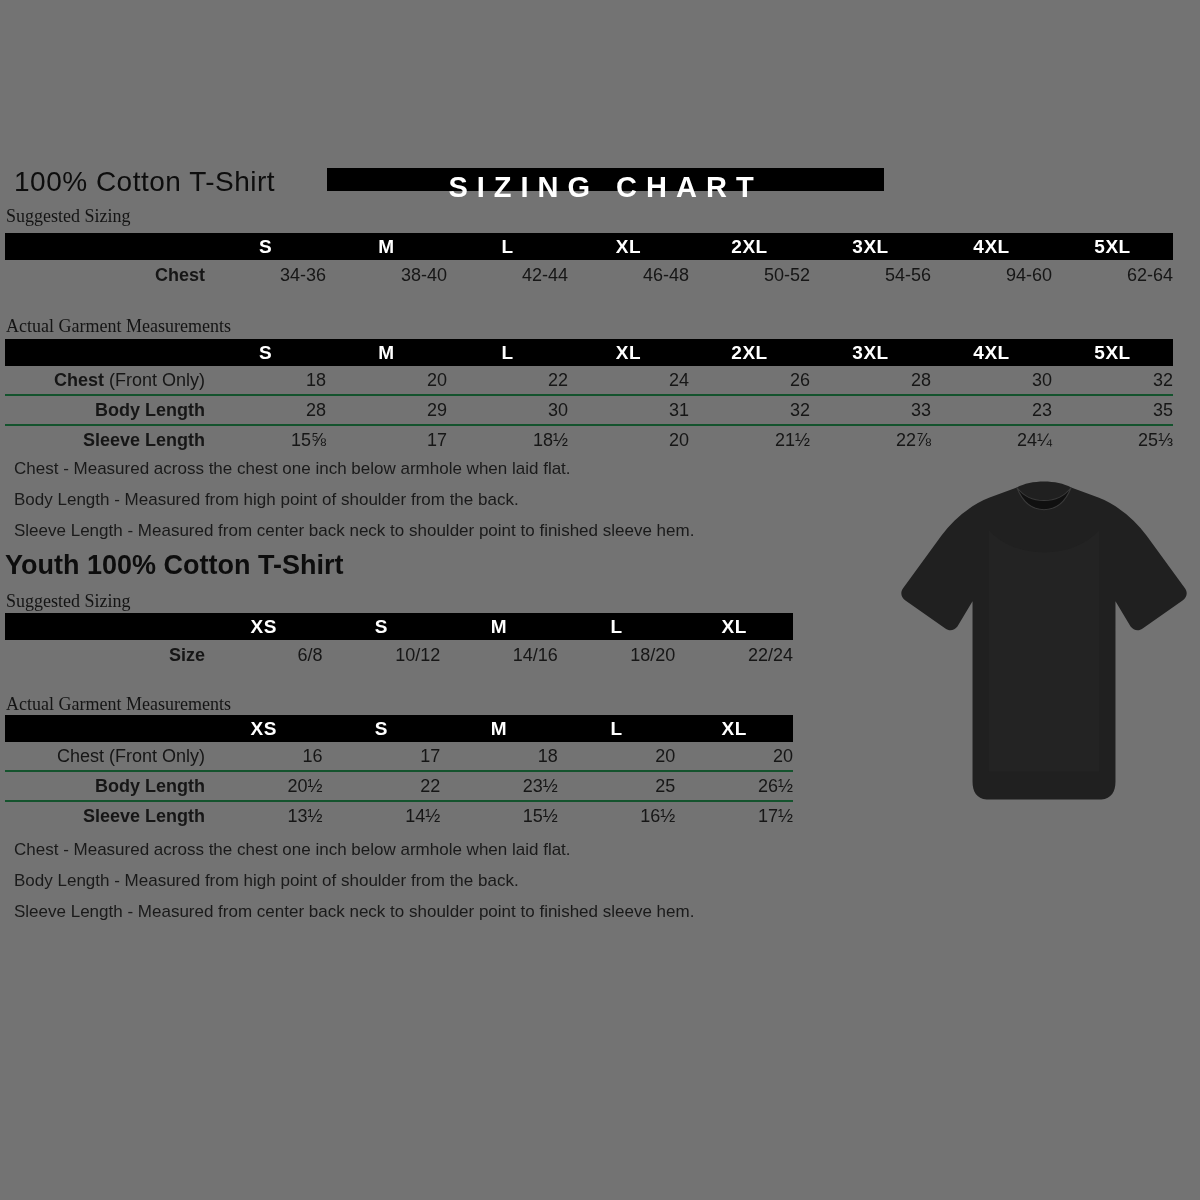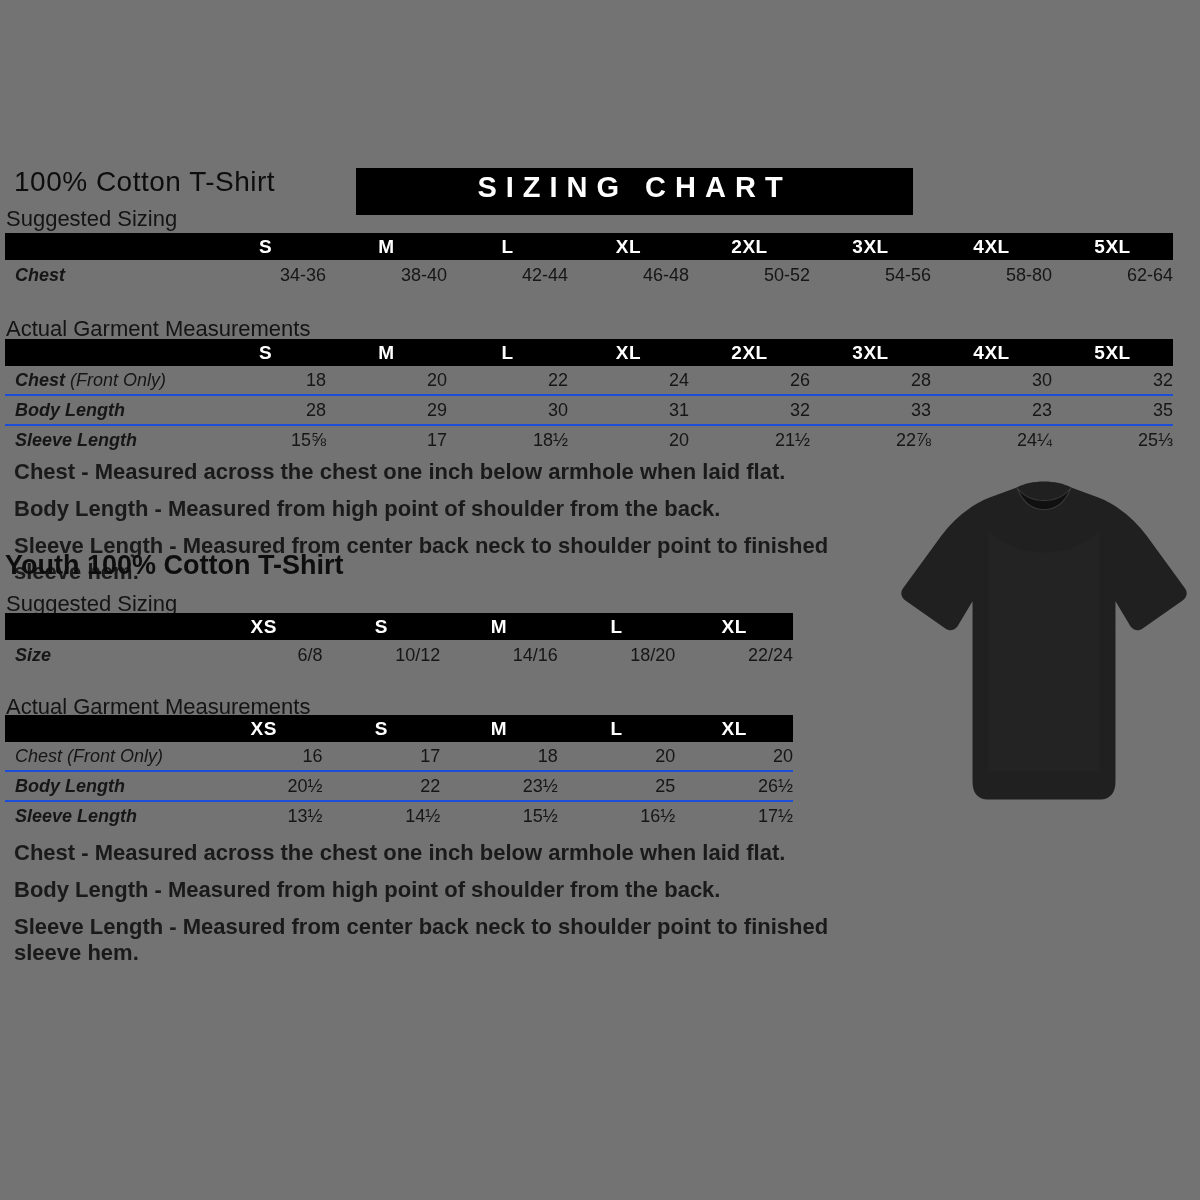--- a/index.html
+++ b/index.html
@@ -10,47 +10,47 @@
   .abs{position:absolute;}
 
   .main-title{font-size:28px;font-weight:400;color:#0d0d0d;letter-spacing:0.5px;}
   .youth-title{font-size:27px;font-weight:700;color:#0d0d0d;}
 
   .banner{
     background:#000;color:#fff;text-align:center;
     font-size:29px;font-weight:700;letter-spacing:9px;line-height:39px;
   }
 
-  .section-label{font-size:22px;color:#141414;}
+  .section-label{font-size:18px;color:#141414;font-family:Liberation Serif, serif;}
 
   table{border-collapse:collapse;table-layout:fixed;width:100%;}
   th,td{padding:0;}
   thead th{
     background:#000;color:#fff;height:27px;
     font-size:19px;font-weight:700;text-align:center;letter-spacing:0.5px;
   }
   tbody th,tbody td{
     height:28px;font-size:18px;text-align:right;color:#161616;vertical-align:middle;
   }
-  tbody th.rowlabel{text-align:left;padding-left:10px;font-style:italic;}
+  tbody th.rowlabel{text-align:right;padding-left:10px;}
   .lb{font-weight:700;}
   .ln{font-weight:400;}
-  table.lined tbody tr:not(:first-child){border-top:2px solid #1d4ed8;}
+  table.lined tbody tr:not(:first-child){border-top:2px solid #14532d;}
   table.plain tbody th, table.plain tbody td{height:30px;}
 
-  .notes p{margin:0 0 11px 0;font-size:22px;color:#1a1a1a;font-weight:bold;}
+  .notes p{margin:0 0 11px 0;font-size:17px;color:#1a1a1a;}
 </style>
 </head>
 <body>
 
 <div class="page">
 
   <div class="abs main-title" style="left:14px;top:166px;">100% Cotton T-Shirt</div>
 
-  <div class="abs banner" style="left:356px;top:168px;width:557px;height:47px;">SIZING CHART</div>
+  <div class="abs banner" style="left:327px;top:168px;width:557px;height:23px;">SIZING CHART</div>
 
   <div class="abs section-label" style="left:6px;top:206px;">Suggested Sizing</div>
 
   <div class="abs" style="left:5px;top:233px;width:1168px;">
       <table class="plain">
         <colgroup>
           <col style="width: 200px;">
           <col>
           <col>
           <col>
@@ -75,21 +75,21 @@
         </thead>
         <tbody>
           <tr>
             <th class="rowlabel"><span class="lb">Chest</span></th>
             <td>34-36</td>
             <td>38-40</td>
             <td>42-44</td>
             <td>46-48</td>
             <td>50-52</td>
             <td>54-56</td>
-            <td>58-80</td>
+            <td>94-60</td>
             <td>62-64</td>
           </tr>
         </tbody>
       </table>
     </div>
 
   <div class="abs section-label" style="left:6px;top:316px;">Actual Garment Measurements</div>
 
   <div class="abs" style="left:5px;top:339px;width:1168px;">
       <table class="lined">

